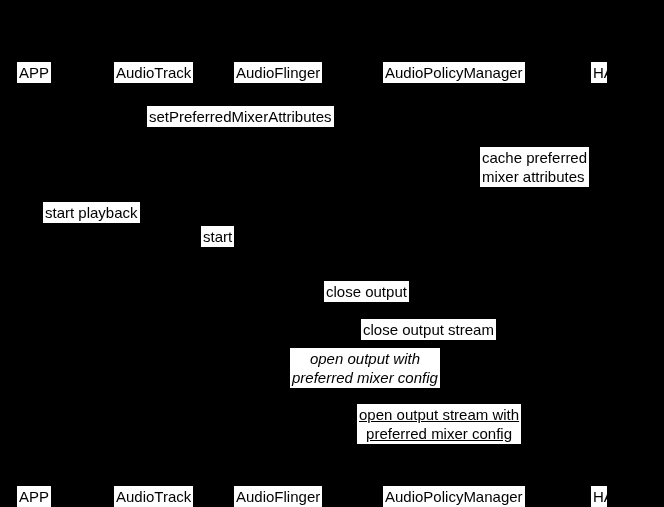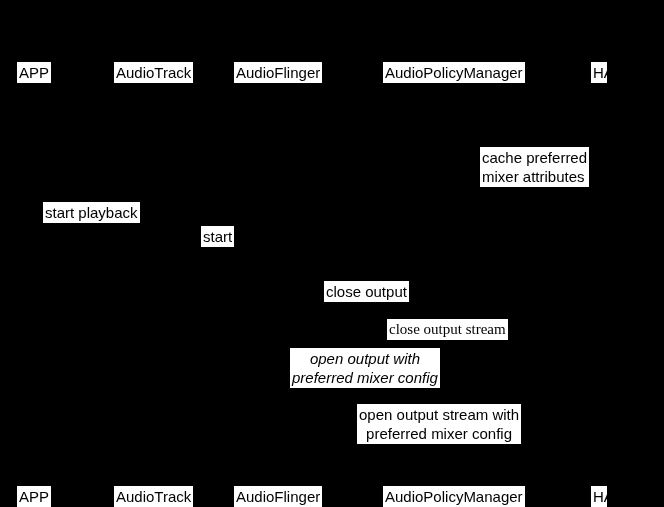--- a/index.html
+++ b/index.html
@@ -43,35 +43,36 @@
   #actor-bottom-audiotrack     { left: 114px; top: 454px; }
   #actor-bottom-audioflinger   { left: 234px; top: 454px; }
   #actor-bottom-audiopolicymanager { left: 383px; top: 454px; }
   #actor-bottom-hal            { left: 591px; top: 454px; }
   
   #msg-set-preferred-mixer-attributes { left: 147px; top: 74px; }
   #msg-cache-preferred-mixer-attributes { left: 480px; top: 115px; text-align: left; }
   #msg-start-playback  { left: 43px;  top: 170px; }
   #msg-start           { left: 201px; top: 194px; }
   #msg-close-output    { left: 324px; top: 249px; }
-  #msg-close-output-stream { left: 387px; top: 287px; font-family: Liberation Serif, serif; }
+  #msg-close-output-stream { left: 361px; top: 287px; }
   #msg-open-output-with-config { left: 290px; top: 316px; font-style: italic; }
-  #msg-open-output-stream-with-config { left: 357px; top: 372px; }
+  #msg-open-output-stream-with-config { left: 357px; top: 372px; text-decoration: underline; }
 </style>
 </head>
 <body>
 
 <div class="stage">
 
   <div class="label" id="actor-top-app">APP</div>
   <div class="label" id="actor-top-audiotrack">AudioTrack</div>
   <div class="label" id="actor-top-audioflinger">AudioFlinger</div>
   <div class="label" id="actor-top-audiopolicymanager">AudioPolicyManager</div>
   <div class="label" id="actor-top-hal">HAL</div>
 
+  <div class="label" id="msg-set-preferred-mixer-attributes">setPreferredMixerAttributes</div>
   <div class="label" id="msg-start-playback">start playback</div>
   <div class="label" id="msg-cache-preferred-mixer-attributes">cache preferred
 mixer attributes</div>
   <div class="label" id="msg-start">start</div>
   <div class="label" id="msg-close-output">close output</div>
   <div class="label" id="msg-close-output-stream">close output stream</div>
   <div class="label" id="msg-open-output-with-config">open output with
 preferred mixer config</div>
   <div class="label" id="msg-open-output-stream-with-config">open output stream with
 preferred mixer config</div>

